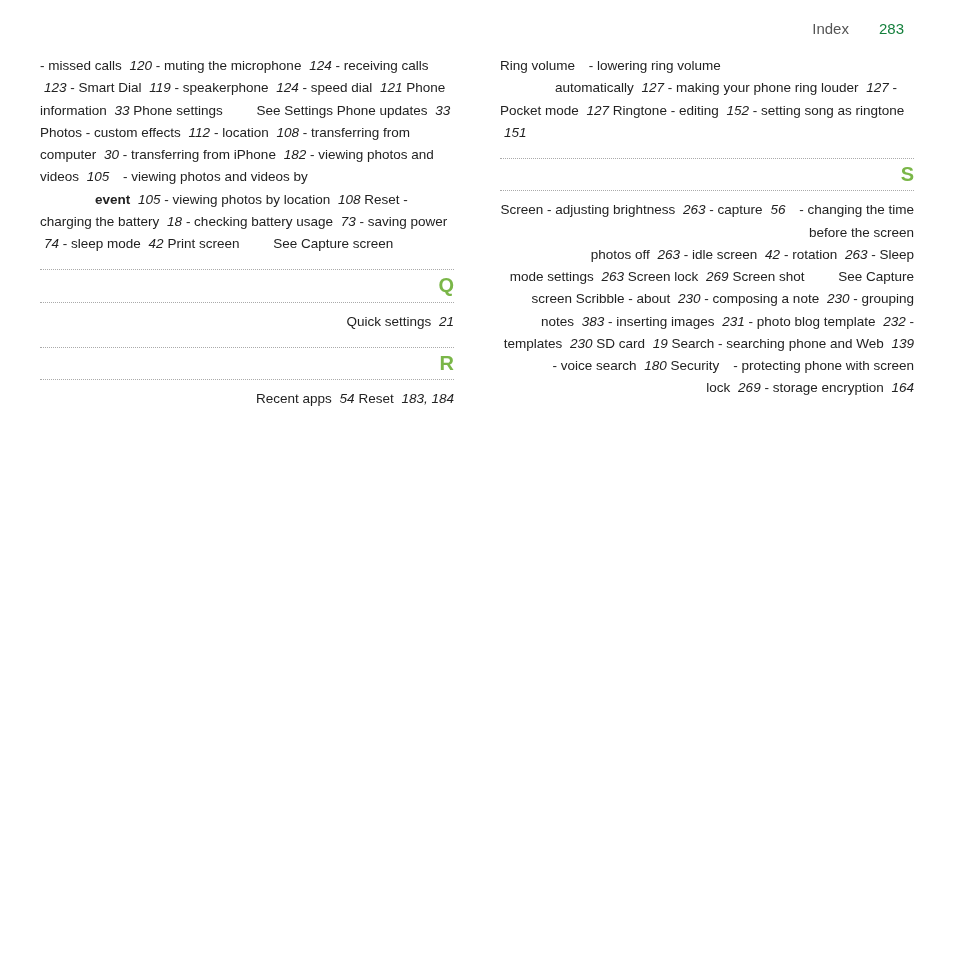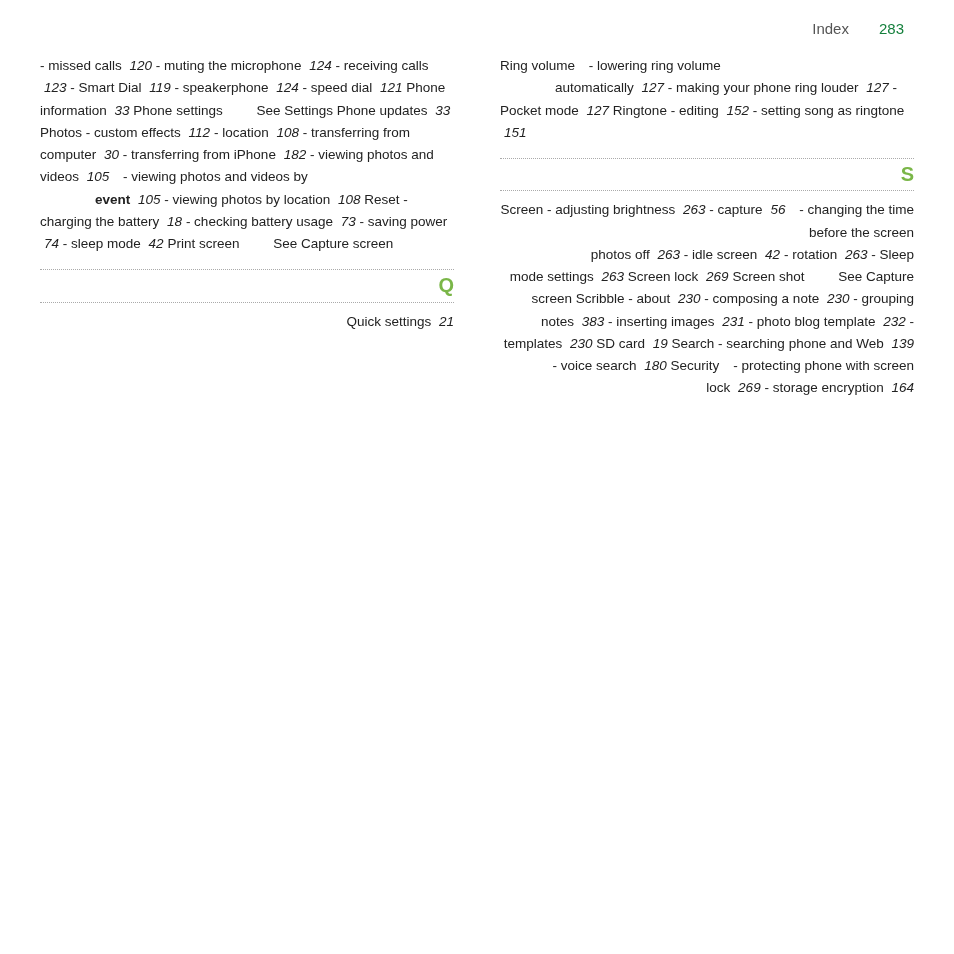--- a/index.html
+++ b/index.html
@@ -135,20 +135,27 @@
         <span class="index-entry main-entry see-ref">See Capture screen</span>
       </div>
 
       <div class="section-divider">
         <hr class="dotted-line">
         <span class="section-letter">Q</span>
         <hr class="dotted-line-bottom">
         <span class="index-entry main-entry">Quick settings <span class="page-num">21</span></span>
       </div>
 
+      <div class="section-divider">
+        <hr class="dotted-line">
+        <span class="section-letter">R</span>
+        <hr class="dotted-line-bottom">
+        <span class="index-entry main-entry">Recent apps <span class="page-num">54</span></span>
+        <span class="index-entry main-entry">Reset <span class="page-num">183, 184</span></span>
+      </div>
     </div>
 
     <div class="column">
 
       <div>
         <span class="index-entry main-entry">Ring volume</span>
         <span class="index-entry sub-entry" style="padding-left:10px;">- lowering ring volume<br><span style="padding-left:55px;">automatically</span> <span class="page-num">127</span></span>
         <span class="index-entry sub-entry">- making your phone ring louder <span class="page-num">127</span></span>
         <span class="index-entry sub-entry">- Pocket mode <span class="page-num">127</span></span>
         <span class="index-entry main-entry">Ringtone</span>

